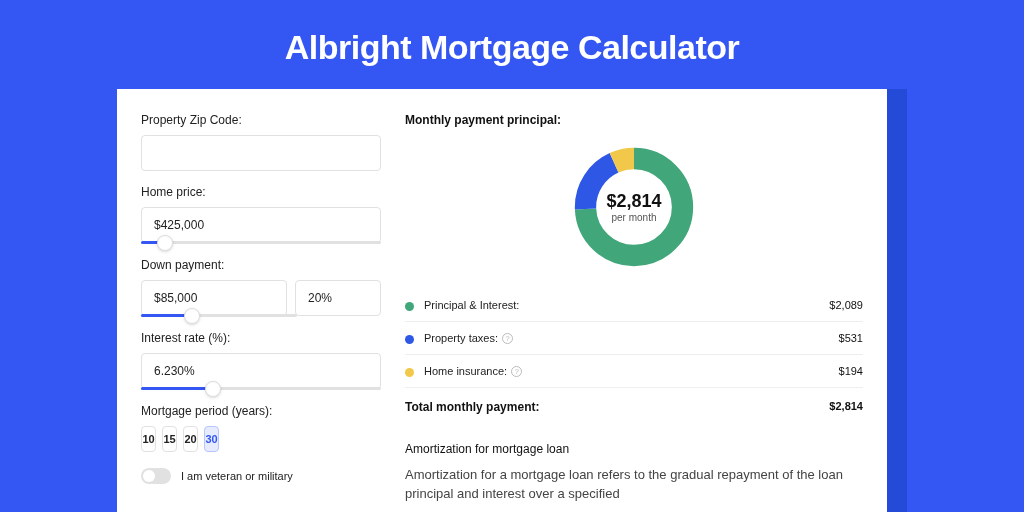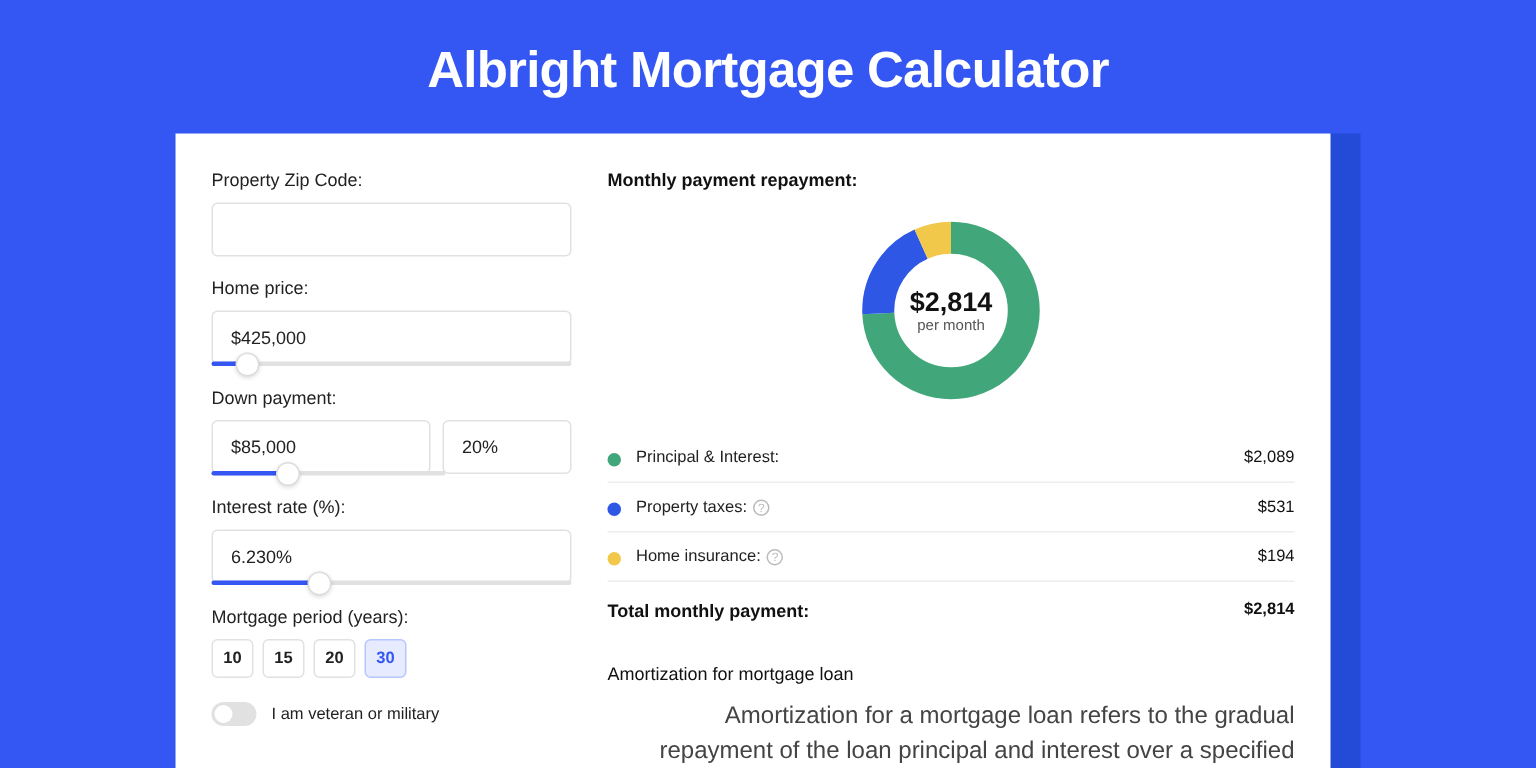--- a/index.html
+++ b/index.html
@@ -78,21 +78,21 @@
   .dp-row .text-input:first-child { flex: 1.2; }
   .dp-row .text-input:last-child { flex: 0.6; }
   .period-row { display: flex; gap: 6px; }
   .period-btn {
     border: 1px solid #e1e1e1;
     background: #fff;
     border-radius: 4px;
     font-size: 11px;
     font-weight: 600;
     color: #222;
-    width: 28px;
+    width: 15px;
     height: 26px;
     display: flex;
     align-items: center;
     justify-content: center;
     cursor: pointer;
   }
   .period-btn.selected {
     background: #e6ebff;
     border-color: #b8c6ff;
     color: #3456f3;
@@ -176,24 +176,23 @@
   }
   .total-row .legend-label { flex: 1; }
 
   .amort-title {
     font-size: 12px;
     font-weight: 400;
     color: #111;
     margin: 14px 0 10px;
   }
   .amort-text {
-    font-size: 16px;
+    font-size: 13px;
     color: #444;
     line-height: 1.45;
-    text-align: right;
   }
 </style>
 </head>
 <body>
 
 <h1 class="page-title">Albright Mortgage Calculator</h1>
 
 <div class="panel-wrap">
   <div class="panel">
 
@@ -248,21 +247,21 @@
         <div class="toggle">
           <div class="toggle-knob"></div>
         </div>
         <span class="toggle-label">I am veteran or military</span>
       </div>
 
     </div>
 
     <div class="right-col">
 
-      <div class="breakdown-title">Monthly payment repayment:</div>
+      <div class="breakdown-title">Monthly payment principal:</div>
 
       <div class="donut-wrap">
         <div class="donut">
           <svg viewBox="0 0 42 42">
             <circle cx="21" cy="21" r="15.915" fill="none" stroke="#41a77a" stroke-width="7" stroke-dasharray="74.2 25.8" stroke-dashoffset="0"></circle>
             <circle cx="21" cy="21" r="15.915" fill="none" stroke="#2f57e6" stroke-width="7" stroke-dasharray="18.9 81.1" stroke-dashoffset="-74.2"></circle>
             <circle cx="21" cy="21" r="15.915" fill="none" stroke="#f2c84b" stroke-width="7" stroke-dasharray="6.9 93.1" stroke-dashoffset="-93.1"></circle>
           </svg>
           <div class="donut-center">
             <div class="donut-amount">$2,814</div>

